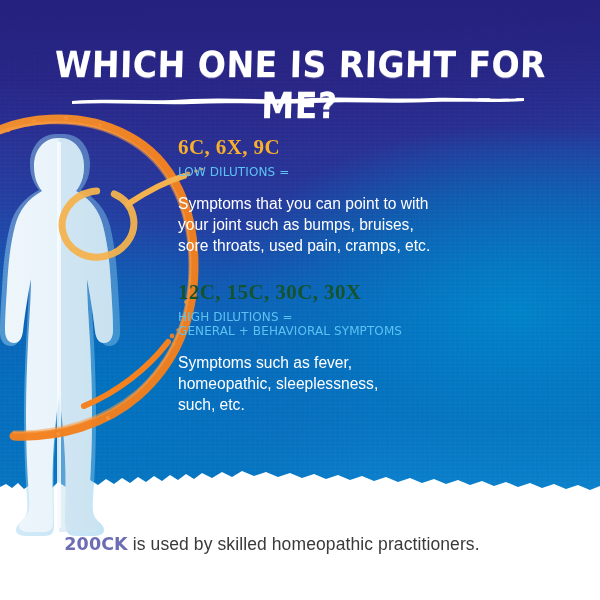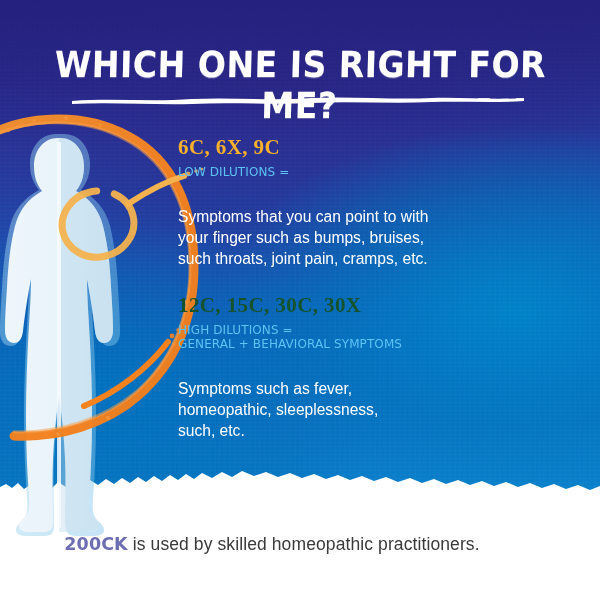--- a/index.html
+++ b/index.html
@@ -101,21 +101,21 @@
     line-height:1.16;
     letter-spacing:.1px;
     margin-top:8px;
   }
   .sub-head .l2{display:block;}
   .body-text{
     color:#ffffff;
     font-family:"Liberation Sans", sans-serif;
     font-size:15.6px;
     line-height:1.35;
-    margin-top:26px;
+    margin-top:13px;
   }
   .body-text span{display:block;}
   .gap{height:25px;}
 
   
   .footer{
     position:absolute;left:0;top:534px;width:544px;
     text-align:center;
     font-family:"Liberation Sans", sans-serif;
     font-size:17.5px;
@@ -278,22 +278,22 @@
 
   <div class="content">
 
     <div class="block">
       <div class="code-head low">6C, 6X, 9C</div>
       <div class="sub-head">
         <span class="l1">LOW DILUTIONS =</span>
       </div>
       <div class="body-text">
         <span>Symptoms that you can point to with</span>
-        <span>your finger such as bumps, bruises,</span>
-        <span>such throats, joint pain, cramps, etc.</span>
+        <span>your joint such as bumps, bruises,</span>
+        <span>sore throats, used pain, cramps, etc.</span>
       </div>
     </div>
 
     <div class="gap"></div>
 
     <div class="block">
       <div class="code-head high">12C, 15C, 30C, 30X</div>
       <div class="sub-head">
         <span class="l1">HIGH DILUTIONS  =</span>
         <span class="l2">GENERAL + BEHAVIORAL SYMPTOMS</span>

